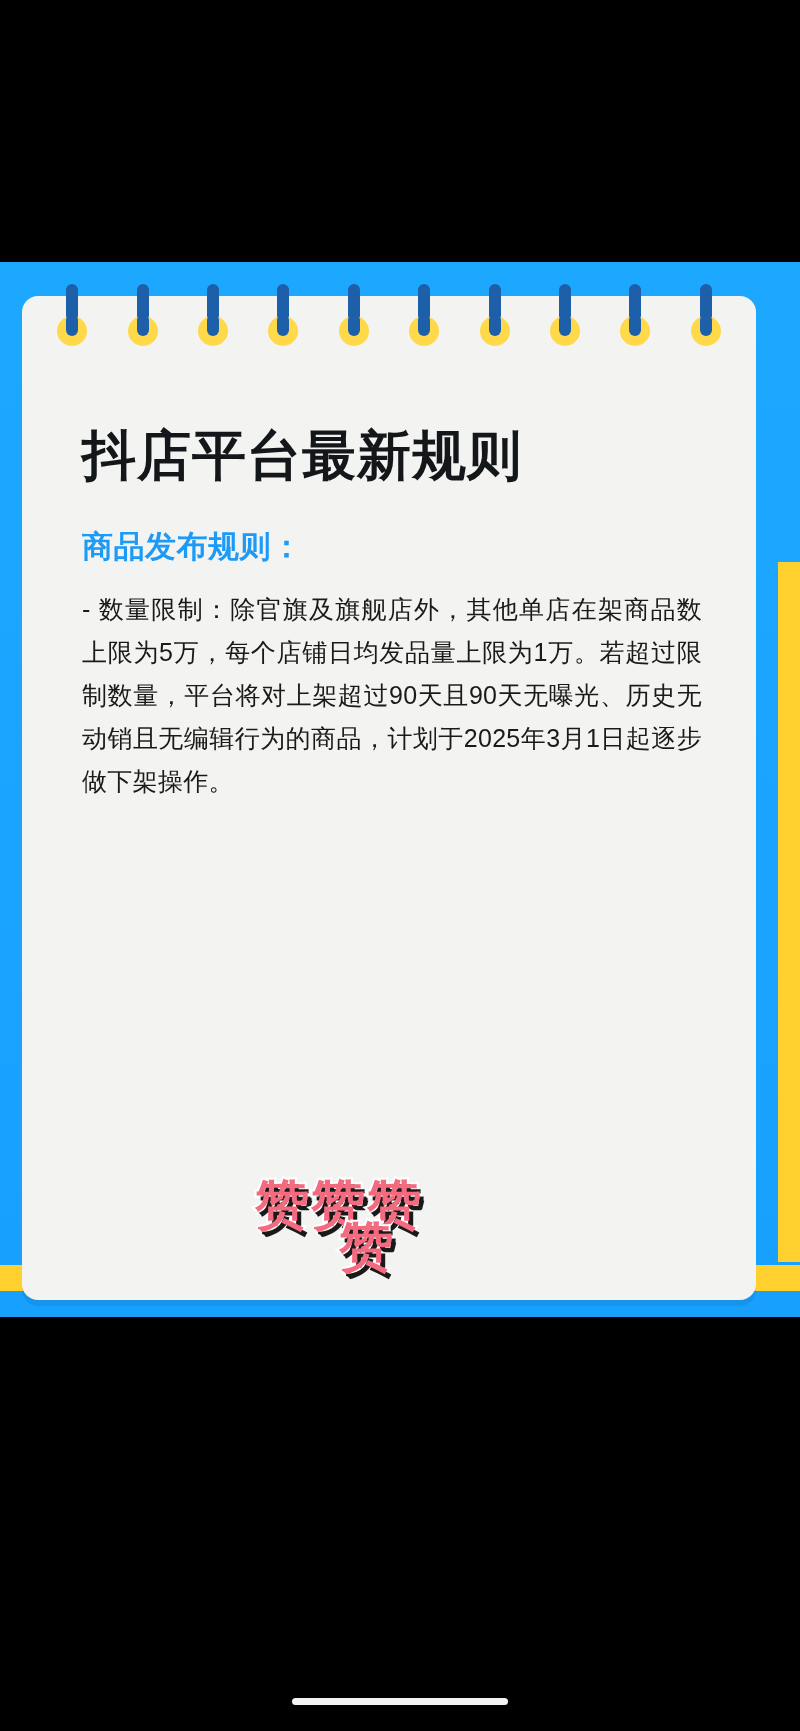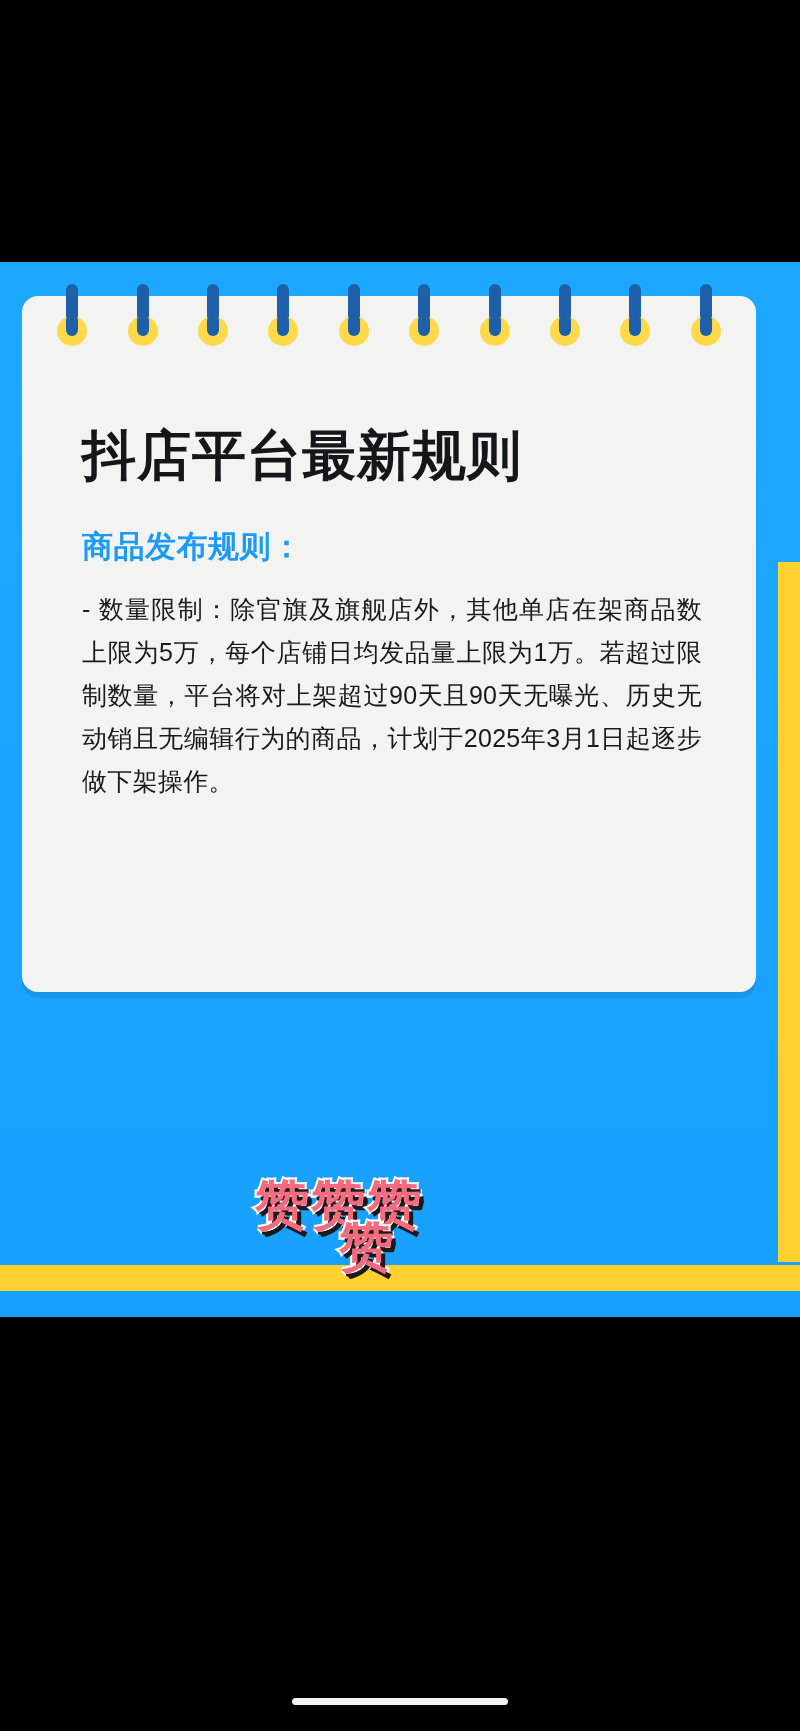--- a/index.html
+++ b/index.html
@@ -51,21 +51,21 @@
     width: 800px;
     height: 26px;
     background: #18a0ff;
   }
   
   .card {
     position: absolute;
     left: 22px;
     top: 34px;
     width: 734px;
-    height: 696px;
+    height: 1004px;
     background: #f3f3f1;
     border-radius: 16px;
     box-shadow: 0 6px 0 rgba(0,0,0,0.08);
   }
   
   .spiral {
     position: absolute;
     left: 22px;
     top: 22px;
     width: 734px;

